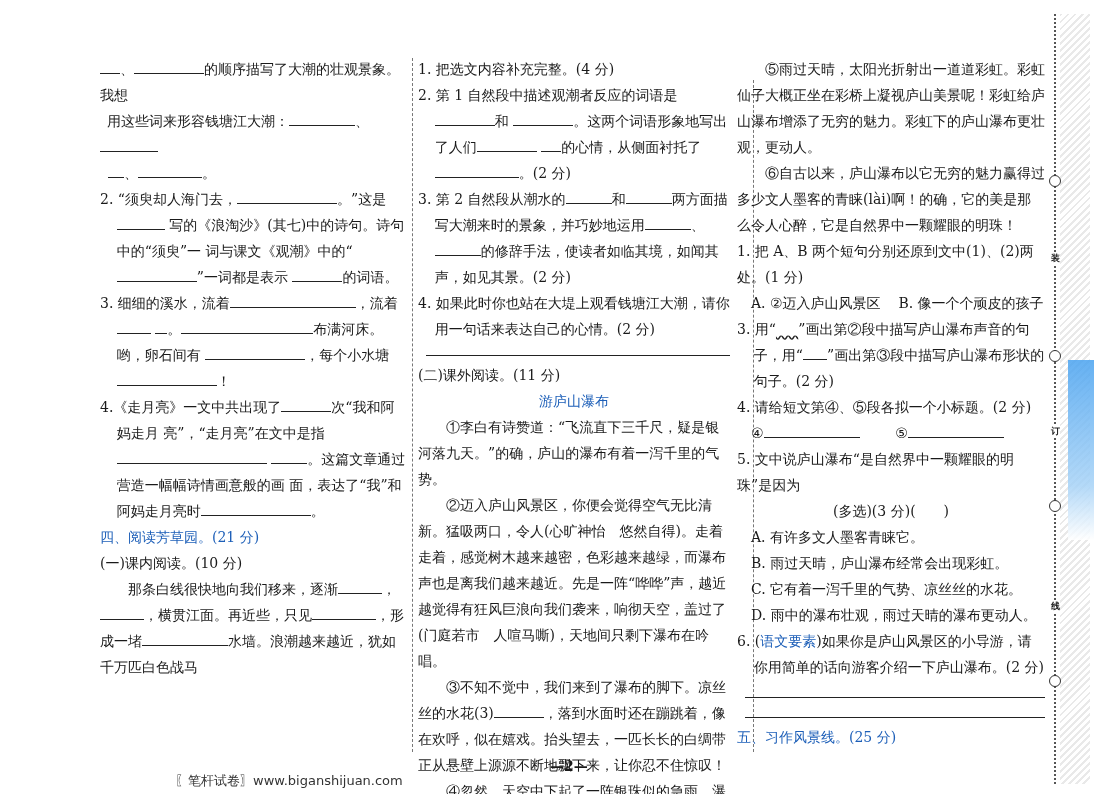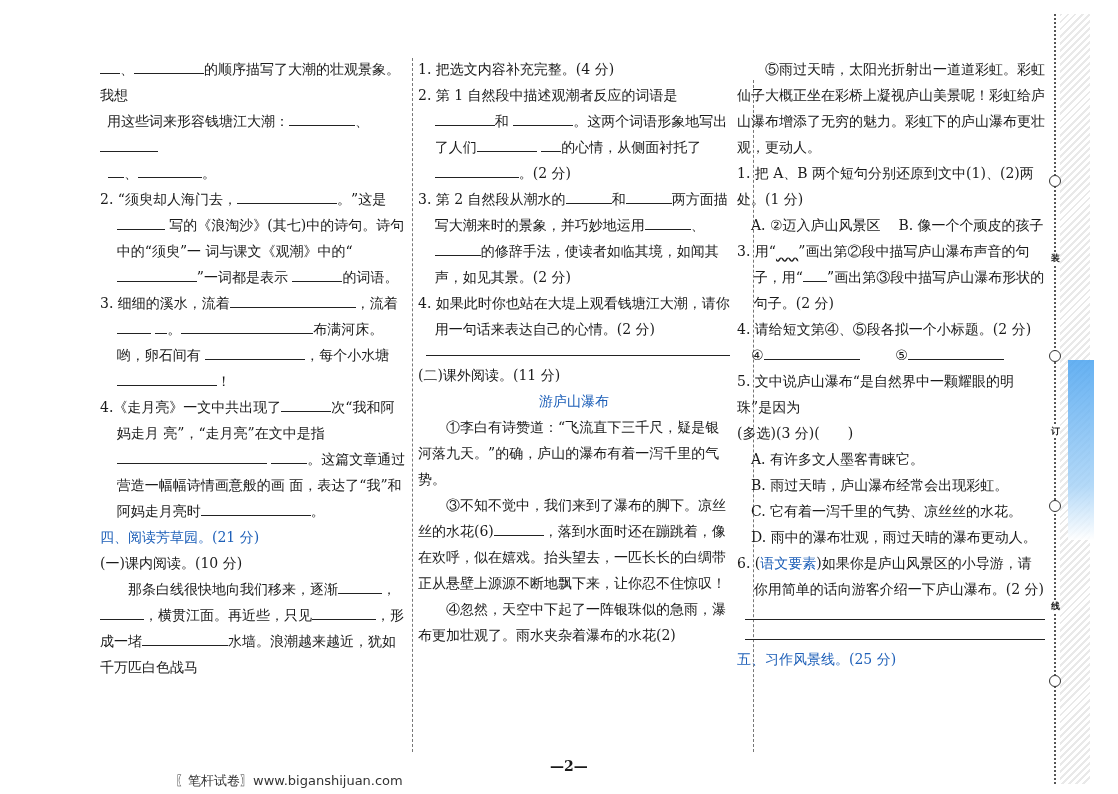--- a/index.html
+++ b/index.html
@@ -94,43 +94,45 @@
     <span class="ln" style="width:20px"></span><span>的心情，从侧面衬托了</span><span class="ln" style="width:84px"></span><span>。(2 分)</span>
   </p>
   <p class="p hang">
     <span>3. 第 2 自然段从潮水的</span><span class="ln" style="width:46px"></span><span>和</span><span class="ln" style="width:46px"></span><span>两方面描写大潮来时的景象，并巧妙地运用</span><span class="ln" style="width:46px"></span>、<span class="ln" style="width:46px"></span><span>的修辞手法，使读者如临其境，如闻其声，如见其景。(2 分)</span>
   </p>
   <p class="p hang">4. 如果此时你也站在大堤上观看钱塘江大潮，请你用一句话来表达自己的心情。(2 分)</p>
   <div class="full-ln"></div>
   <p class="p">(二)课外阅读。(11 分)</p>
   <p class="p title-c">游庐山瀑布</p>
   <p class="p ind">①李白有诗赞道：“飞流直下三千尺，疑是银河落九天。”的确，庐山的瀑布有着一泻千里的气势。</p>
+  <p class="p ind">②迈入庐山风景区，你便会觉得空气无比清新。猛吸两口，令人(心旷神怡　悠然自得)。走着走着，感觉树木越来越密，色彩越来越绿，而瀑布声也是离我们越来越近。先是一阵“哗哗”声，越近越觉得有狂风巨浪向我们袭来，响彻天空，盖过了(门庭若市　人喧马嘶)，天地间只剩下瀑布在吟唱。</p>
   <p class="p ind">
-    <span>③不知不觉中，我们来到了瀑布的脚下。凉丝丝的水花(6)</span><span class="ln" style="width:50px"></span><span>，落到水面时还在蹦跳着，像在欢呼，似在嬉戏。抬头望去，一匹长长的白绸带正从悬壁上源源不断地飘下来，让你忍不住惊叹！</span>
+    <span>③不知不觉中，我们来到了瀑布的脚下。凉丝丝的水花(3)</span><span class="ln" style="width:50px"></span><span>，落到水面时还在蹦跳着，像在欢呼，似在嬉戏。抬头望去，一匹长长的白绸带正从悬壁上源源不断地飘下来，让你忍不住惊叹！</span>
   </p>
   <p class="p ind">
     <span>④忽然，天空中下起了一阵银珠似的急雨，瀑布更加壮观了。雨水夹杂着瀑布的水花(2)</span>
   </p>
 </div>
 
 <div class="col col3">
   <p class="p ind">⑤雨过天晴，太阳光折射出一道道彩虹。彩虹仙子大概正坐在彩桥上凝视庐山美景呢！彩虹给庐山瀑布增添了无穷的魅力。彩虹下的庐山瀑布更壮观，更动人。</p>
+  <p class="p ind">⑥自古以来，庐山瀑布以它无穷的魅力赢得过多少文人墨客的青睐(lài)啊！的确，它的美是那么令人心醉，它是自然界中一颗耀眼的明珠！</p>
   <p class="p">1. 把 A、B 两个短句分别还原到文中(1)、(2)两处。(1 分)</p>
   <p class="p" style="padding-left:1em">
     <span>A. ②迈入庐山风景区</span>&nbsp;&nbsp;&nbsp;&nbsp;<span>B. 像一个个顽皮的孩子</span>
   </p>
   <p class="p hang">
     <span>3. 用“</span><span class="wavy">&nbsp;&nbsp;&nbsp;&nbsp;&nbsp;</span><span>”画出第②段中描写庐山瀑布声音的句子，用“</span><span class="ln" style="width:24px"></span><span>”画出第③段中描写庐山瀑布形状的句子。(2 分)</span>
   </p>
   <p class="p">4. 请给短文第④、⑤段各拟一个小标题。(2 分)</p>
   <p class="p" style="padding-left:1em">
     <span class="circ">④</span><span class="ln" style="width:96px"></span>&nbsp;&nbsp;&nbsp;&nbsp;&nbsp;&nbsp;&nbsp;&nbsp;<span class="circ">⑤</span><span class="ln" style="width:96px"></span>
   </p>
   <p class="p">5. 文中说庐山瀑布“是自然界中一颗耀眼的明珠”是因为</p>
-  <p class="p" style="text-align:left">(多选)(3 分)(　　)</p>
+  <p class="p" style="text-align:center">(多选)(3 分)(　　)</p>
   <p class="p" style="padding-left:1em">A. 有许多文人墨客青睐它。</p>
   <p class="p" style="padding-left:1em">B. 雨过天晴，庐山瀑布经常会出现彩虹。</p>
   <p class="p" style="padding-left:1em">C. 它有着一泻千里的气势、凉丝丝的水花。</p>
   <p class="p" style="padding-left:1em">D. 雨中的瀑布壮观，雨过天晴的瀑布更动人。</p>
   <p class="p hang">
     <span>6. (</span><span class="sec">语文要素</span><span>)如果你是庐山风景区的小导游，请你用简单的话向游客介绍一下庐山瀑布。(2 分)</span>
   </p>
   <div class="full-ln" style="margin-top:16px"></div>
   <div class="full-ln" style="margin-top:18px"></div>
   <p class="p">

